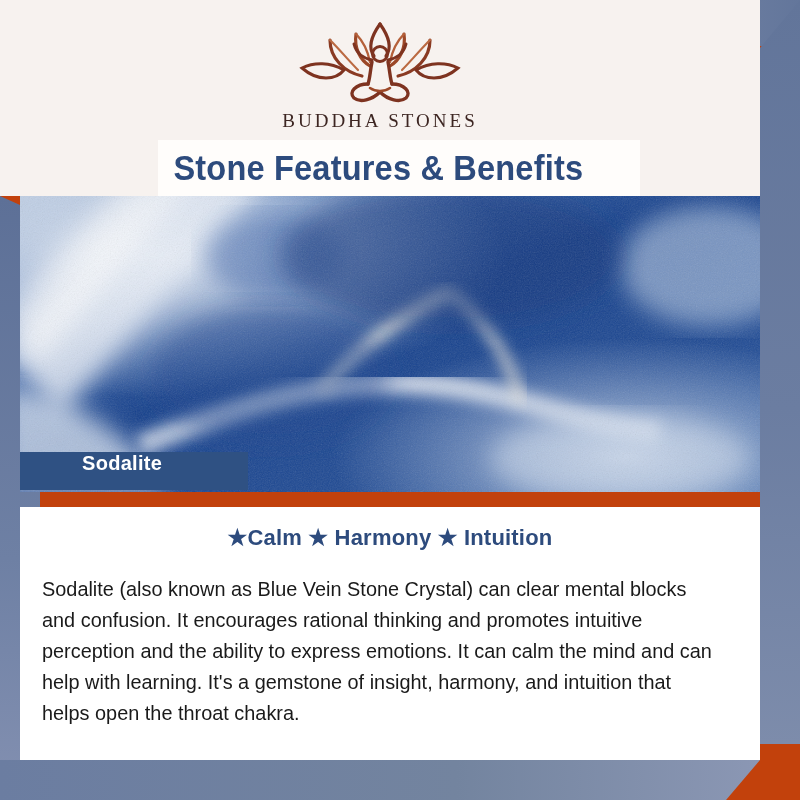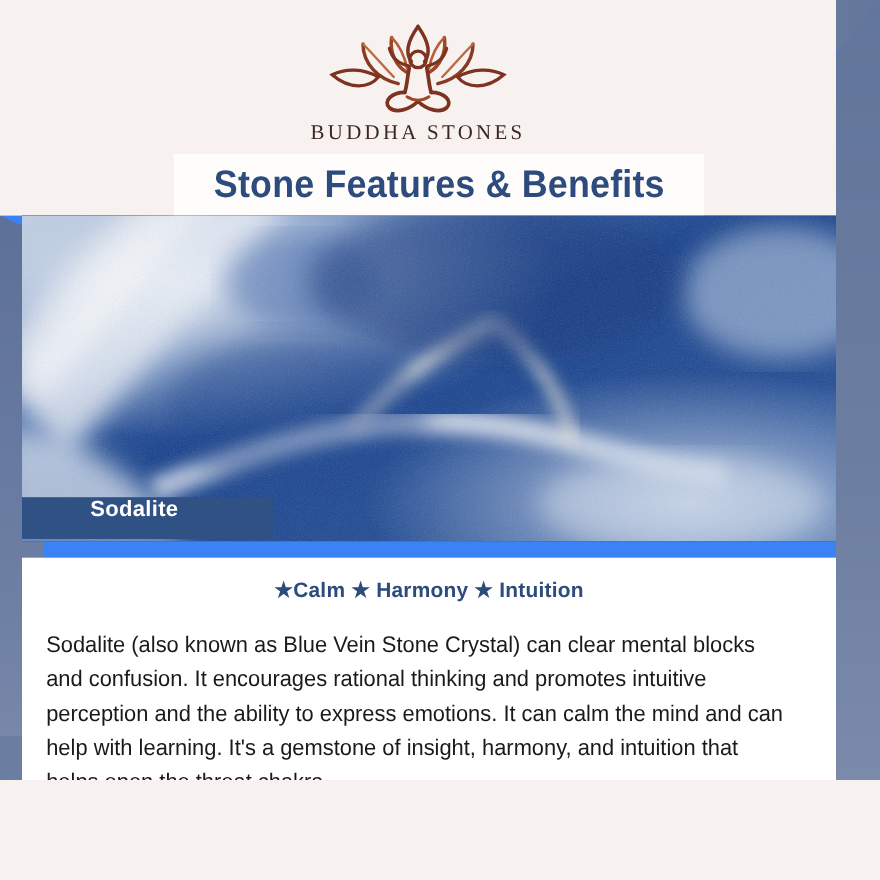--- a/index.html
+++ b/index.html
@@ -2,21 +2,21 @@
 <html><head>
 <meta charset="utf-8">
 <style>
   html,body{margin:0;padding:0;}
   body{
     width:800px;height:800px;
     background:#f7f2ef;
     font-family:"Liberation Sans", sans-serif;
     overflow:hidden;
   }
-  .page{position:relative;width:800px;height:709px;overflow:hidden;background:#3b82f6;}
+  .page{position:relative;width:800px;height:800px;overflow:hidden;background:#c2410c;}
 
   
   .frame-right{
     position:absolute;right:0;top:0;width:40px;height:744px;
     background:linear-gradient(180deg,#62759a 0%,#6b7da1 55%,#7d8cab 100%);
     clip-path:polygon(0 48px, 100% 0, 100% 100%, 0 100%);
   }
   .frame-left{
     position:absolute;left:0;top:196px;width:40px;height:604px;
     background:linear-gradient(180deg,#5d7097 0%,#6e80a4 60%,#8390b1 100%);
@@ -48,21 +48,21 @@
     font-family:"Liberation Serif", serif;
     font-size:19px;letter-spacing:3.0px;
     color:#3d2622;font-weight:400;
     white-space:nowrap;
   }
 
   
   .title-band{
     position:absolute;left:158px;top:140px;width:482px;height:56px;
     background:#fffdfb;
-    display:flex;align-items:center;justify-content:center;
+    display:flex;align-items:center;
   }
   .title-text{
     font-family:"Liberation Sans Narrow","Liberation Sans", sans-serif;
     font-weight:700;
     font-size:35px;
     letter-spacing:.2px;
     color:#2d4b7d;
     transform:scaleX(.93);
     white-space:nowrap;
   }
@@ -87,21 +87,21 @@
   }
 
   
   .content-card{
     position:absolute;left:20px;top:507px;width:740px;height:253px;
     background:#ffffff;
   }
   .keywords{
     text-align:center;
     margin-top:18px;
-    font-size:19px;font-weight:700;
+    font-size:22px;font-weight:700;
     color:#2d4b7d;
     letter-spacing:.2px;
     font-family:"Liberation Sans", sans-serif;
     white-space:nowrap;
   }
   .body-copy{
     margin:22px 22px 0 22px;
     font-family:"Liberation Sans Narrow","Liberation Sans", sans-serif;
     font-size:20.5px;
     line-height:31px;

